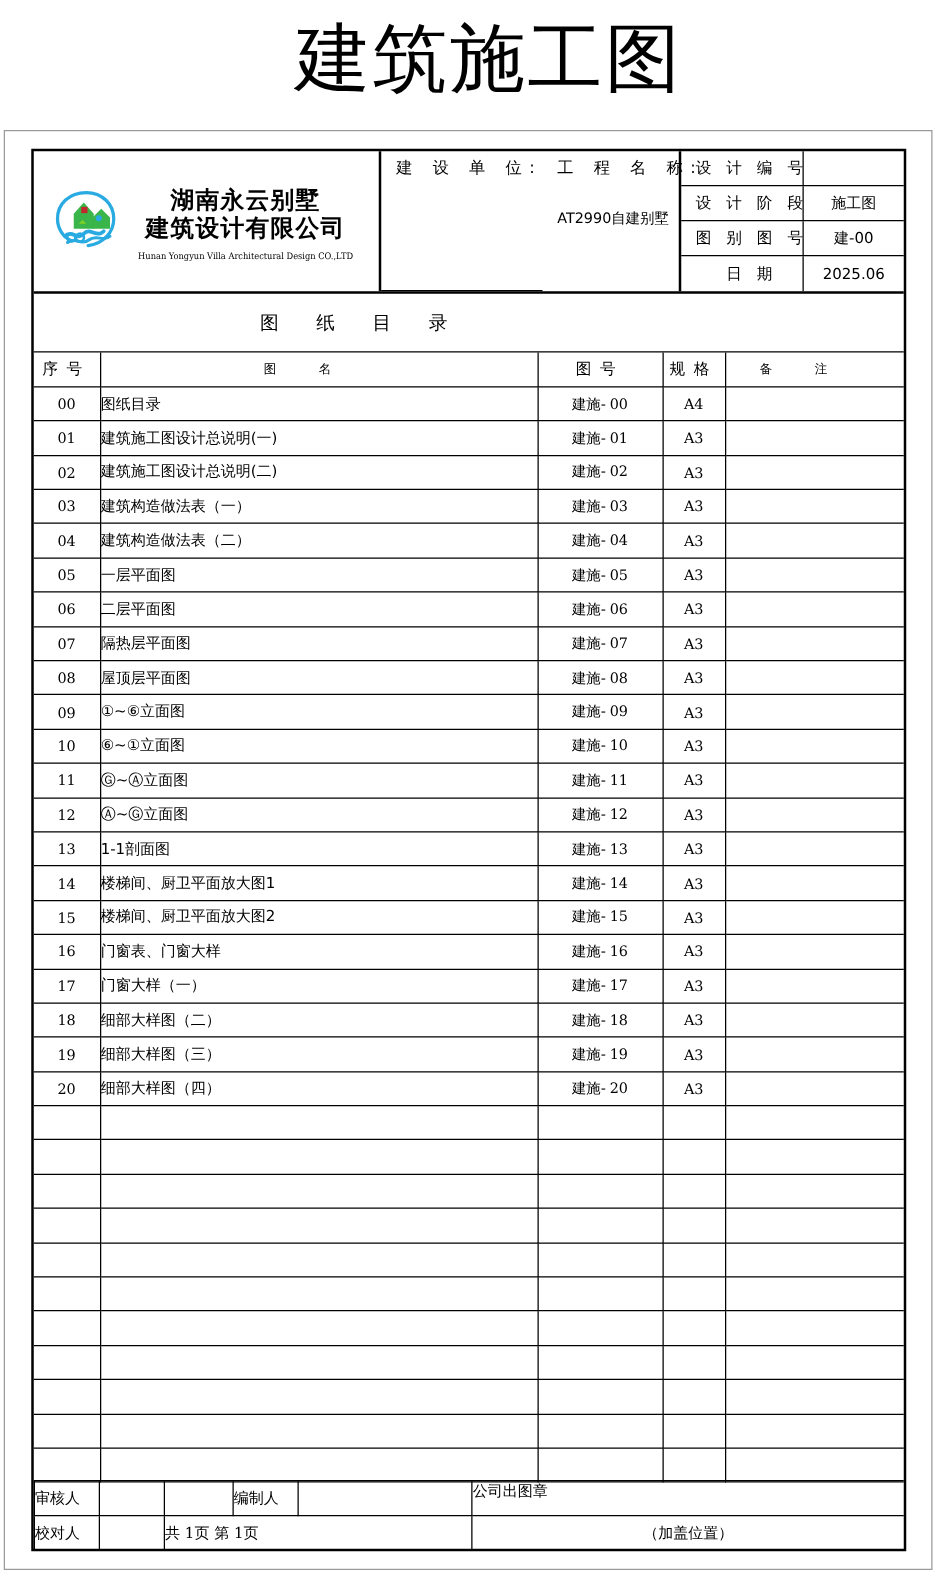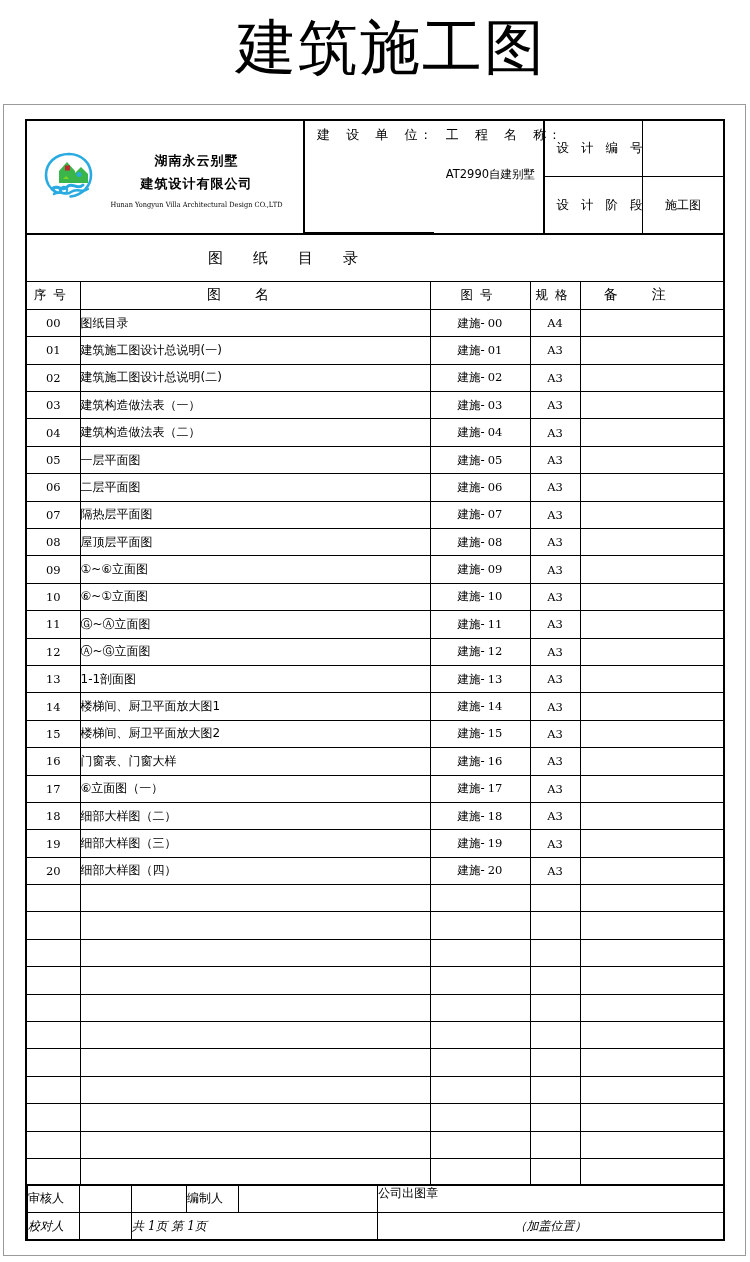--- a/index.html
+++ b/index.html
@@ -83,21 +83,21 @@
   }
   .logo-text-wrap {
     display: flex;
     flex-direction: column;
     align-items: center;
     justify-content: center;
     padding-top: 4px;
   }
   .logo-cn1, .logo-cn2 {
     font-family: "DejaVu Sans", "Liberation Sans", sans-serif;
-    font-size: 13px;
+    font-size: 19px;
     line-height: 23px;
     font-weight: 700;
     letter-spacing: 1px;
     white-space: nowrap;
   }
   .logo-en {
     margin-top: 5px;
     font-family: "DejaVu Serif", "Liberation Serif", serif;
     font-size: 7.2px;
     line-height: 9px;
@@ -218,21 +218,21 @@
   .tbl thead th { border-bottom: 1.3px solid #000; }
 
   .th-sp {
     font-size: 12.5px;
     letter-spacing: 7px;
     padding-left: 7px;
     text-align: center;
     white-space: nowrap;
   }
   .th-wide {
-    font-size: 14px;
+    font-size: 10px;
     letter-spacing: 34px;
     padding-left: 34px;
     white-space: nowrap;
   }
   .td-no {
     text-align: center;
     font-size: 11.5px;
     font-family: "DejaVu Serif", "Liberation Serif", serif;
   }
   .td-name {
@@ -272,21 +272,21 @@
     table-layout: fixed;
   }
   .ftbl td {
     border: 1.1px solid #000;
     box-sizing: border-box;
     padding: 0;
     font-size: 12px;
     height: 27.5px;
   }
   .ftbl tr td:last-child { border-right: none; }
-  .ftbl tr:last-child td { border-bottom: none; font-style: italic; }
+  .ftbl tr:last-child td { border-bottom: none; }
   .ftbl tr:first-child td { border-top: none; }
   .f-lbl {
     text-align: left;
     padding-left: 7px;
     white-space: nowrap;
   }
   .f-ctr {
     text-align: left;
     white-space: nowrap;
   }
@@ -355,20 +355,28 @@
     </div>
 
     <div class="tb-right">
       <div class="tb-row">
         <div class="k">设 计 编 号</div>
         <div class="v"></div>
       </div>
       <div class="tb-row">
         <div class="k">设 计 阶 段</div>
         <div class="v">施工图</div>
+      </div>
+      <div class="tb-row">
+        <div class="k">图 别 图 号</div>
+        <div class="v">建-00</div>
+      </div>
+      <div class="tb-row">
+        <div class="k">日    期</div>
+        <div class="v">2025.06</div>
       </div>
     </div>
   </div>
 
   <div class="index-caption">
     <span>图纸目录</span>
   </div>
 
   <table class="tbl">
     <colgroup>
@@ -502,21 +510,21 @@
         </tr>
         <tr>
           <td class="td-no">16</td>
           <td class="td-name">门窗表、门窗大样</td>
           <td class="td-num"><span class="pfx">建施-</span><span class="sfx">16</span></td>
           <td class="td-spec">A3</td>
           <td class="td-rem"></td>
         </tr>
         <tr>
           <td class="td-no">17</td>
-          <td class="td-name">⑥立面图（一）</td>
+          <td class="td-name">门窗大样（一）</td>
           <td class="td-num"><span class="pfx">建施-</span><span class="sfx">17</span></td>
           <td class="td-spec">A3</td>
           <td class="td-rem"></td>
         </tr>
         <tr>
           <td class="td-no">18</td>
           <td class="td-name">细部大样图（二）</td>
           <td class="td-num"><span class="pfx">建施-</span><span class="sfx">18</span></td>
           <td class="td-spec">A3</td>
           <td class="td-rem"></td>

